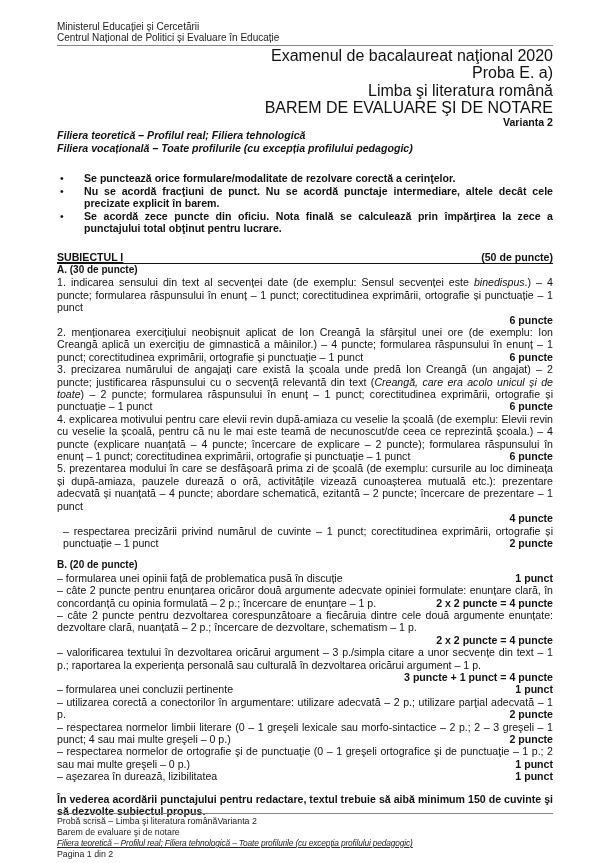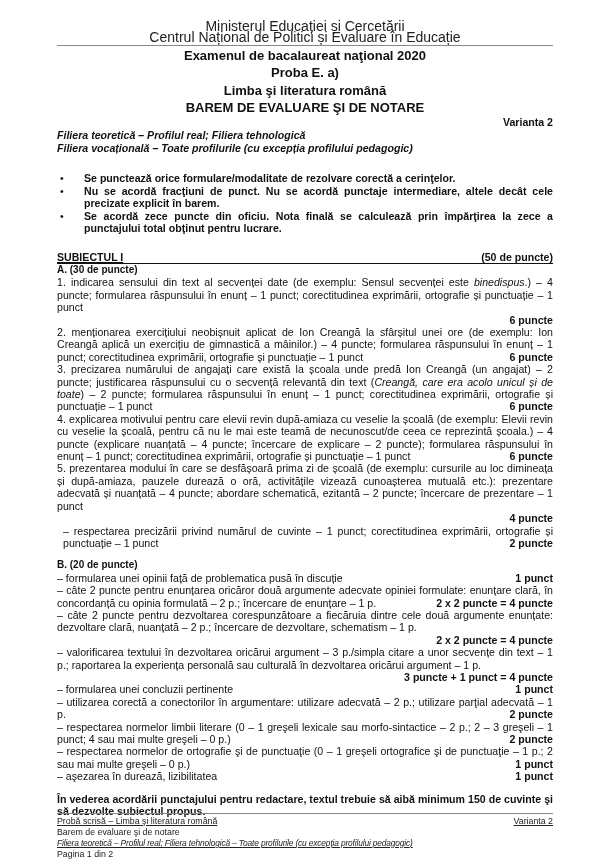--- a/index.html
+++ b/index.html
@@ -1,42 +1,42 @@
 <!DOCTYPE html>
 <html><head>
 <meta charset="utf-8">
 <style>
   html, body { margin: 0; padding: 0; background: #ffffff; }
   body { width: 610px; height: 863px; position: relative; overflow: hidden;
          font-family: "Liberation Sans", sans-serif; color: #111; }
   .page { position: absolute; left: 57px; top: 0; width: 496px; }
-  .ministry { text-align: center; font-size: 14px; line-height: 11px; padding-top: 21px; color: #222; }
+  .ministry { text-align: left; font-size: 10px; line-height: 11px; padding-top: 21px; color: #222; }
   .hrule { border-top: 1px solid #888; margin-top: 2px; }
-  .head { text-align: center; font-weight: bold; font-size: 13px; line-height: 15.3px; margin-top: 2px; }
+  .head { text-align: right; font-weight: normal; font-size: 16px; line-height: 15.3px; margin-top: 2px; }
   .variant-top { text-align: right; font-weight: bold; font-size: 10.6px; line-height: 14px; margin-top: 0; }
   .filiera { font-weight: bold; font-style: italic; font-size: 10.6px; line-height: 12.4px; margin-top: 0; }
   ul.rules { list-style: none; margin: 18px 0 0 0; padding: 0; font-weight: bold; font-size: 10.6px; line-height: 12.6px; }
   ul.rules li { position: relative; padding-left: 27px; text-align: justify; }
   ul.rules li .bullet { position: absolute; left: 3px; top: 0; font-weight: normal; }
   .subj { display: flex; justify-content: space-between; font-weight: bold; font-size: 10.6px; line-height: 12px;
           margin-top: 16px; border-bottom: 1px solid #111; }
   .subj .title { text-decoration: underline; text-align: center; }
   .sec { font-weight: bold; font-size: 10px; line-height: 12.4px; }
   .body { font-size: 10.6px; line-height: 12.4px; text-align: justify; }
   .item { text-align: justify; }
   .pts { font-weight: bold; text-align: right; }
   .inline-pts { font-weight: bold; float: right; }
   .row { display: flex; justify-content: space-between; }
   .row .pts { white-space: nowrap; padding-left: 8px; }
   em { font-style: italic; }
   .indent { padding-left: 6px; }
   .final-note { font-weight: bold; font-size: 10.6px; line-height: 12.6px; text-align: justify; margin-top: 10px; }
   .footer { position: absolute; left: 57px; top: 813px; width: 496px; border-top: 1px solid #888;
             font-size: 8.8px; line-height: 11px; color: #222; padding-top: 2px; }
-  .footer .line1 { display: flex; justify-content: space-between; text-decoration: underline; }
+  .footer .line1 { display: flex; justify-content: flex-start; }
   .footer .fil { font-style: italic; font-size: 8.4px; letter-spacing: -0.15px; text-decoration: underline; }
   .footer .pg { text-align: left; }
 </style>
 </head>
 <body>
 
 <div class="page">
   <div class="ministry">
     <div>Ministerul Educației și Cercetării</div>
     <div>Centrul Național de Politici și Evaluare în Educație</div>

